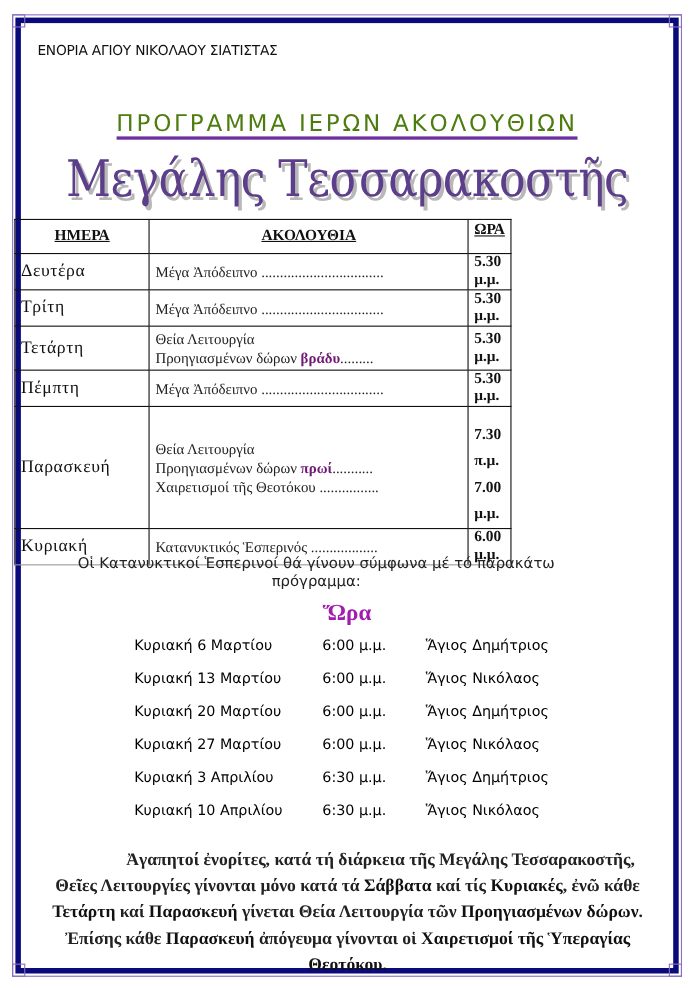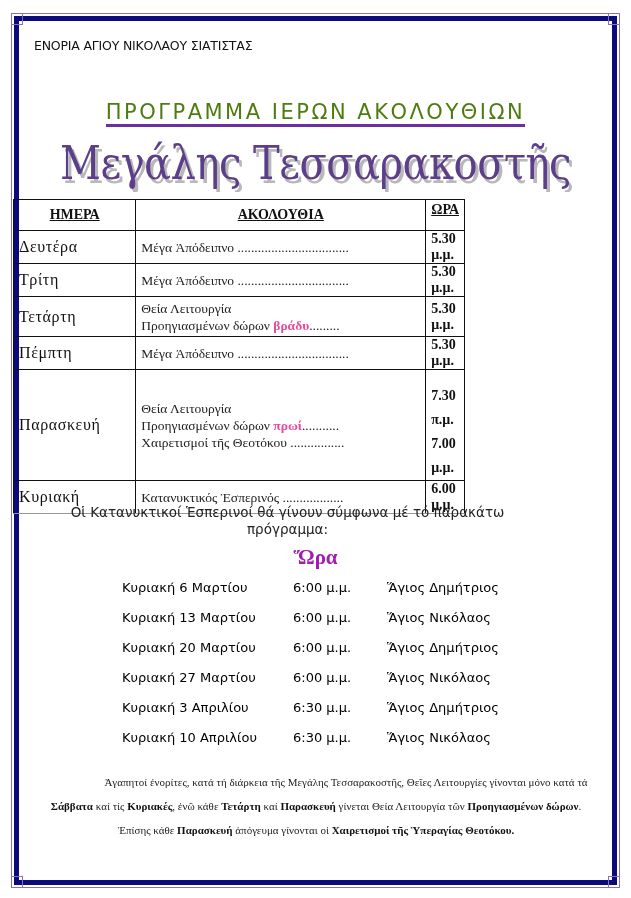--- a/index.html
+++ b/index.html
@@ -16,38 +16,38 @@
   .program-title span { border-bottom: 3px solid #6b2fa0; padding-bottom: 0px; }
 
   .wordart { position: absolute; left: 0; width: 631px; top: 140px; text-align: center; font-family: "DejaVu Serif", serif; font-size: 40px; color: #5c3e8a; text-shadow: 3px 3px 0 #b8b8b8; transform: scaleY(1.15); letter-spacing: -0.5px; }
 
   table.schedule { position: absolute; left: 13px; top: 199px; width: 452px; border-collapse: collapse; font-family: "Liberation Serif", serif; }
   table.schedule td, table.schedule th { border: 1px solid #111; vertical-align: middle; padding: 0 5px; }
   table.schedule th { font-weight: bold; font-size: 14px; text-decoration: underline; height: 28px; }
   table.schedule th.time-h { text-align: left; vertical-align: top; padding-top: 2px; }
   td.day { font-weight: normal; font-size: 16px; letter-spacing: 0.6px; width: 121px; }
   td.svc { font-size: 13.5px; line-height: 17px; color: #222; width: 333px; padding-left: 6px; }
-  td.svc b { color: #ec4899; }
+  td.svc b { color: #701a75; }
   td.time { font-weight: bold; font-size: 14px; vertical-align: top; padding-top: 4px; }
   tr.r1 td { height: 26px; }
   tr.r2 td { height: 39px; }
   tr.r5 td { height: 81px; }
   tr.r5 td.time { vertical-align: middle; padding-top: 0; }
   tr.r5 td.time div { line-height: 24px; }
   tr.last td { border-bottom: 1px solid #999; height: 28px; }
 
   .note { position: absolute; left: 0; width: 575px; top: 504px; text-align: center; font-family: "DejaVu Sans", sans-serif; font-size: 13.5px; line-height: 17px; color: #222; }
   .hora { position: absolute; left: 0; width: 631px; top: 545px; text-align: center; font-family: "Liberation Serif", serif; font-weight: bold; font-size: 21px; color: #a21caf; }
 
   .vespers { position: absolute; left: 122px; top: 578px; font-family: "DejaVu Sans", sans-serif; font-size: 13px; color: #000000; }
   .vespers .vrow { height: 30px; line-height: 20px; white-space: nowrap; }
   .vespers .c1 { display: inline-block; width: 171px; }
   .vespers .c2 { display: inline-block; width: 94px; }
 
-  .closing { position: absolute; left: 38px; width: 556px; top: 770px; font-family: "Liberation Serif", serif; font-size: 11px; line-height: 24px; color: #222; text-align: center; }
+  .closing { position: absolute; left: 38px; width: 556px; top: 770px; font-family: "Liberation Serif", serif; font-size: 16px; line-height: 24px; color: #222; text-align: center; font-weight: bold; }
   .closing b { color: #111; }
 </style>
 </head>
 <body>
 
 <div class="border-purple"></div>
 <div class="border-navy"></div>
 <div class="corner" style="left:11px;top:13px;"></div>
 <div class="corner" style="left:608px;top:13px;"></div>
 <div class="corner" style="left:11px;top:876px;"></div>

